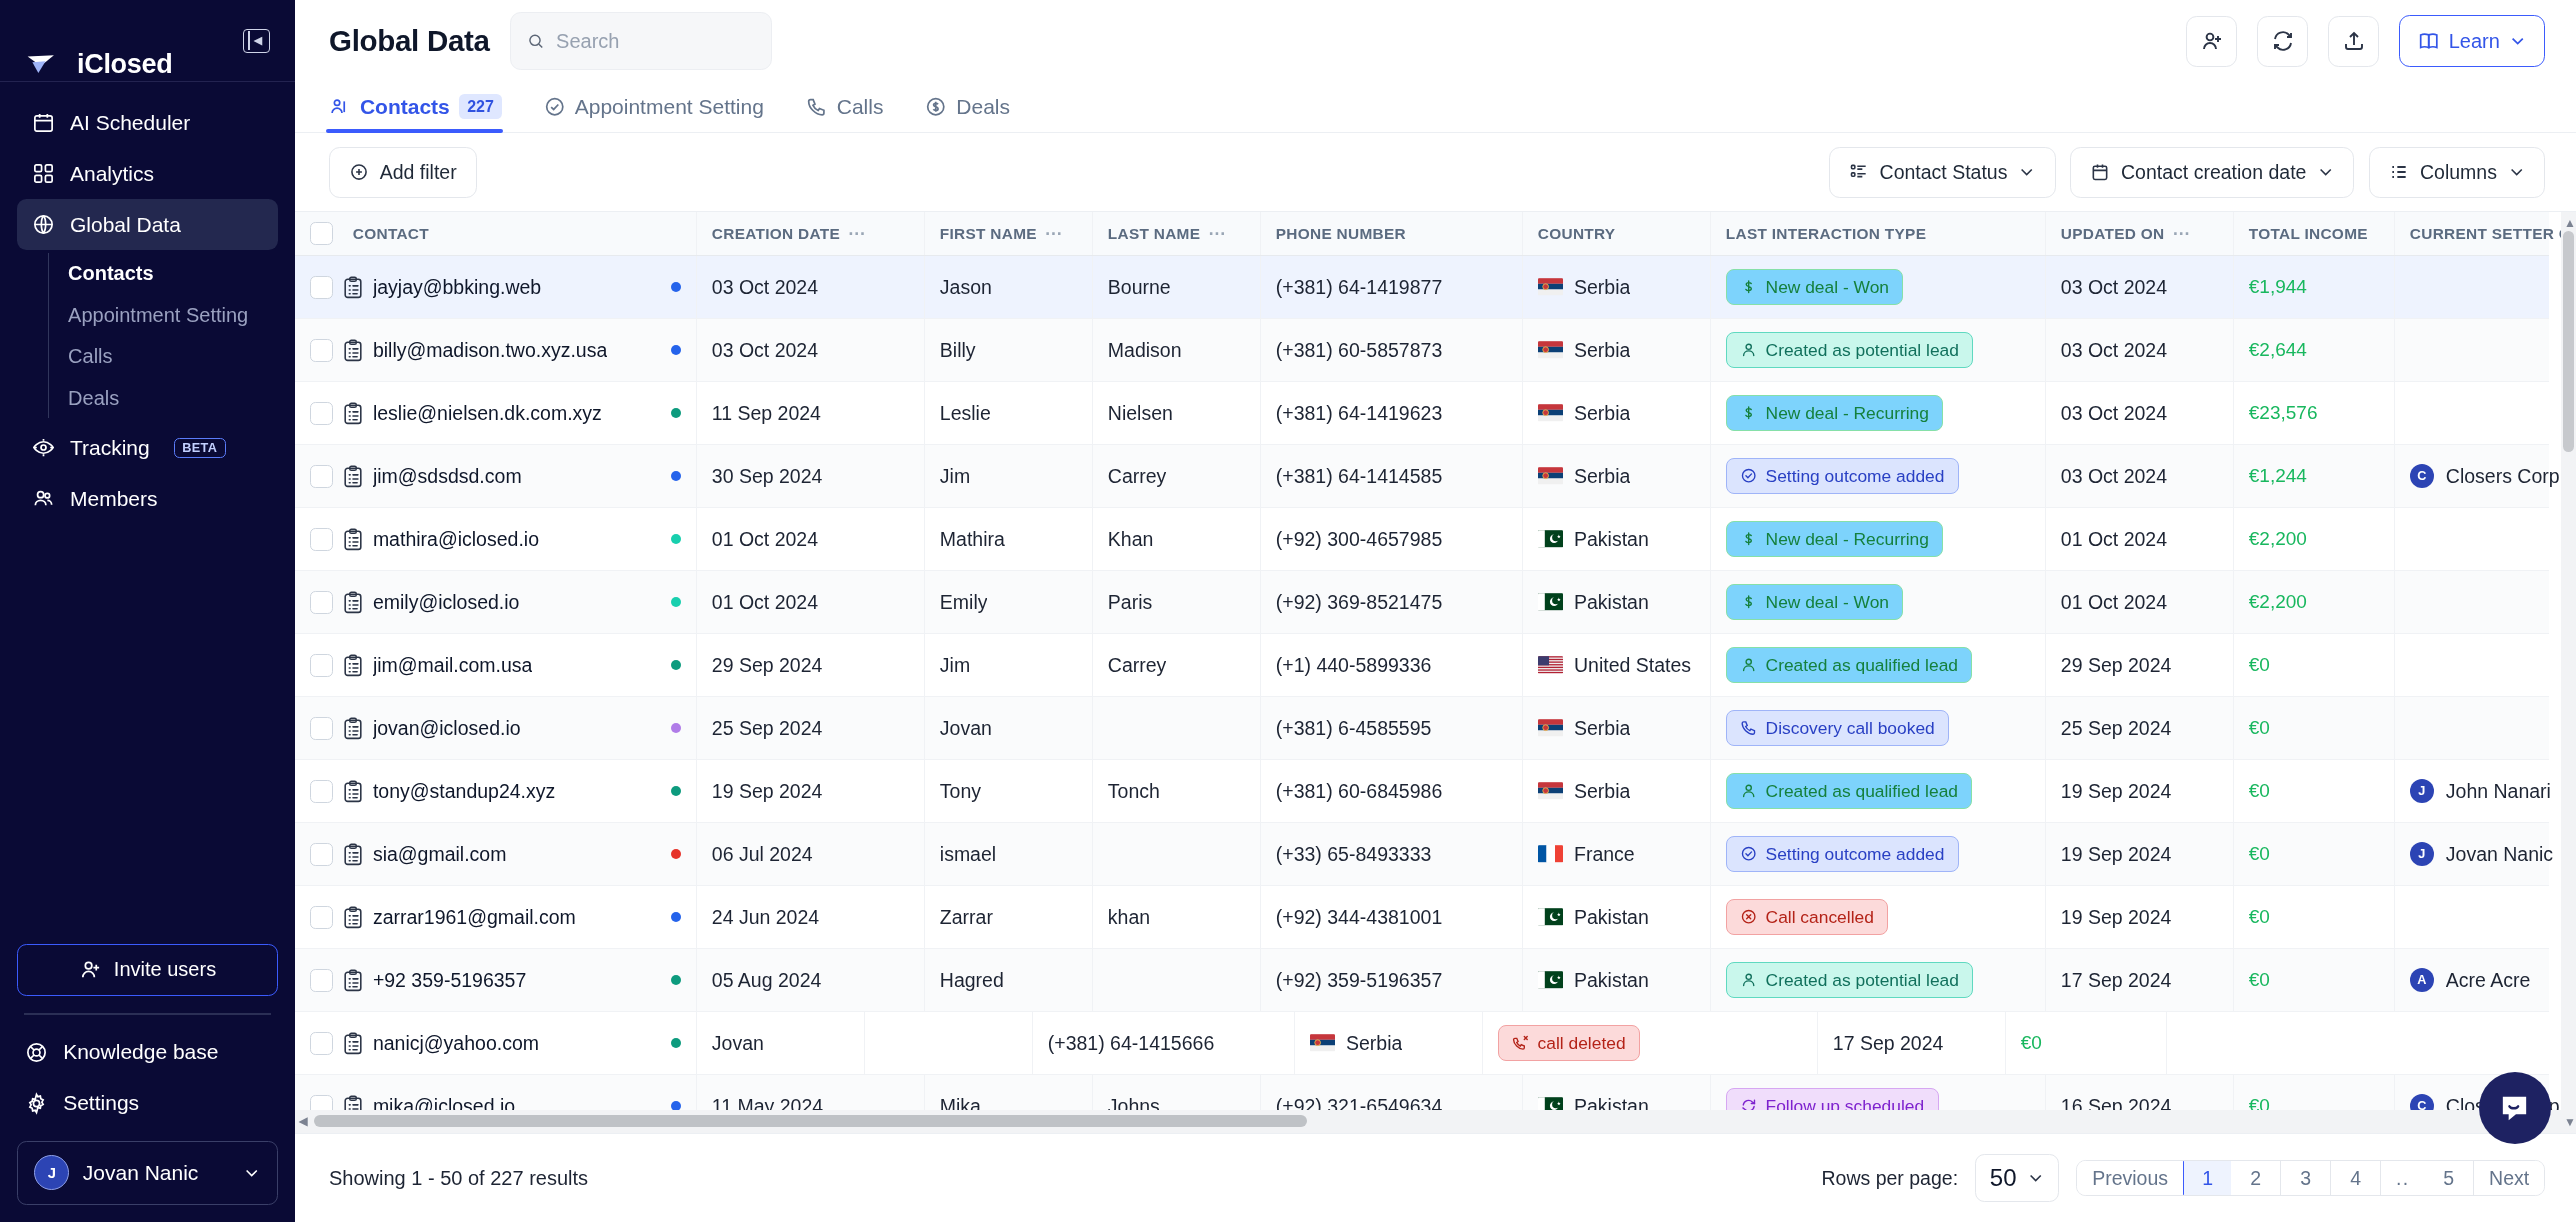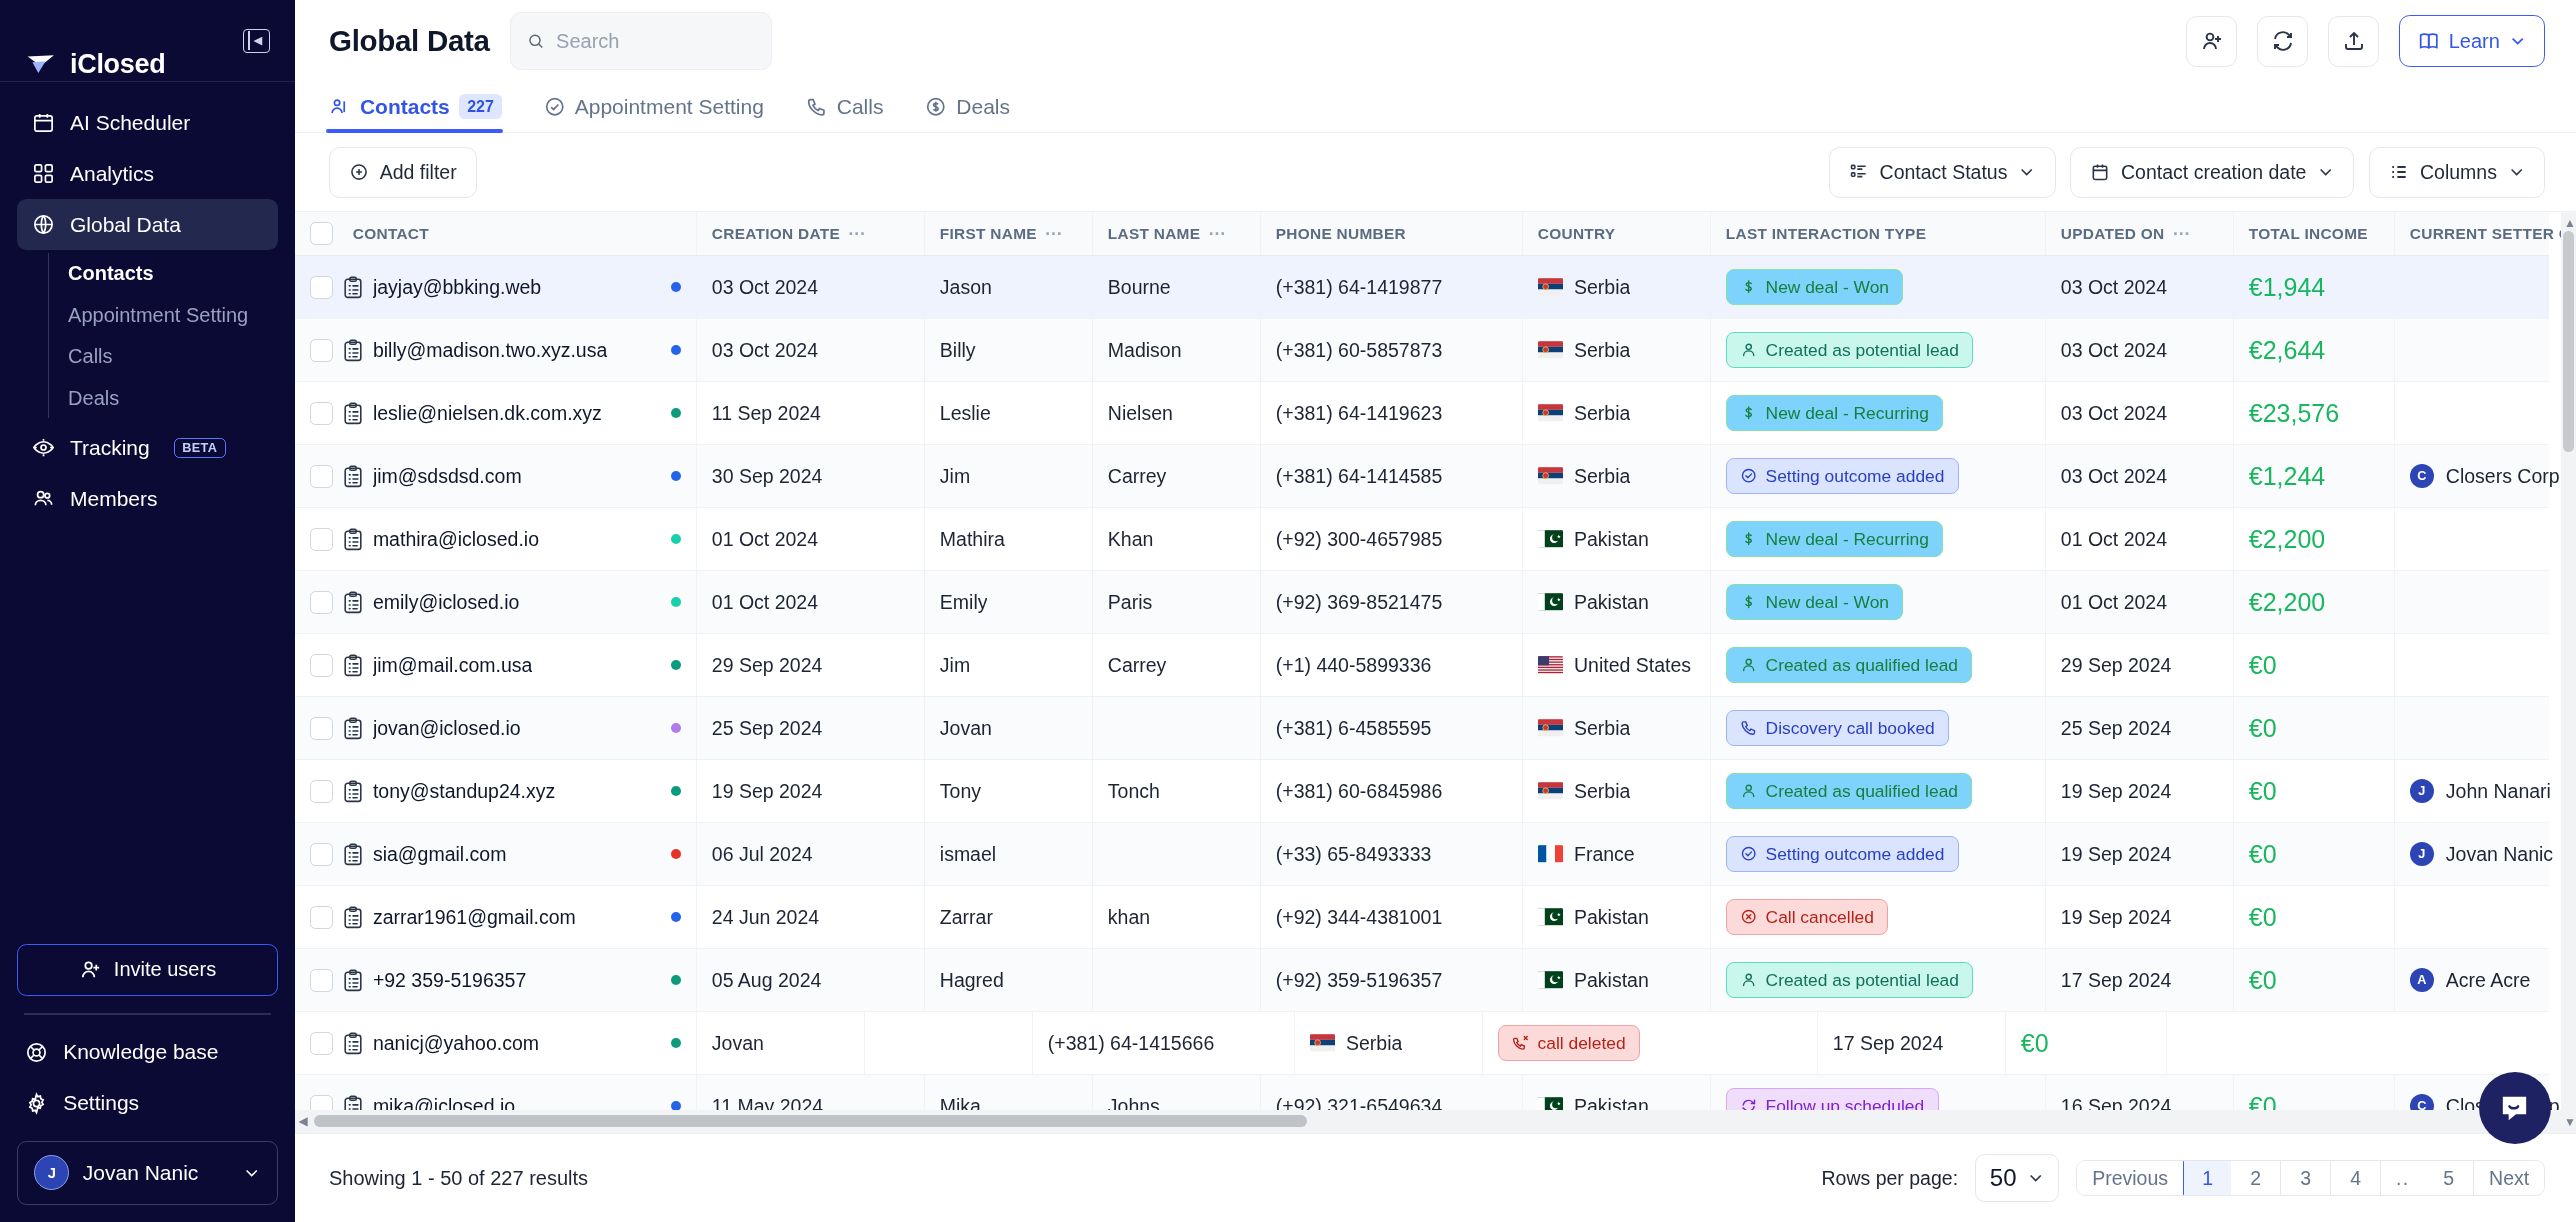--- a/index.html
+++ b/index.html
@@ -13,21 +13,21 @@
   }
   .app { display: flex; width: 2576px; height: 1222px; }
 
   
   .sidebar {
     width: 295px; flex: 0 0 295px; height: 1222px;
     background: #0a0a35; color: #ffffff;
     display: flex; flex-direction: column; position: relative;
   }
   .sb-top { height: 81px; display: flex; align-items: center; justify-content: space-between; padding: 0 25.5px; }
-  .brand { display: flex; align-items: center; gap: 15px; margin-top: 48px; }
+  .brand { display: flex; align-items: center; gap: 22px; margin-top: 48px; }
   .brand-mark { width: 29.5px; height: 21.5px; display: block; }
   .brand-text { font-size: 27px; font-weight: 700; letter-spacing: -0.3px; }
   .collapse-btn { width: 27px; height: 24px; border: 1.7px solid #cfd4e8; border-radius: 4px; display: flex; align-items: center; position: relative; }
   .collapse-btn::before { content: ""; position: absolute; left: 4.7px; top: 1.3px; bottom: 1.3px; width: 1.7px; background: #cfd4e8; }
   .collapse-btn span { font-size: 11.4px; color: #cfd4e8; margin-left: 10px; line-height: 1; }
   .sb-divider { height: 1.3px; background: #232350; margin: 0; }
 
   .nav { padding: 14.8px 17.4px 0 17.4px; }
   .nav-item {
     display: flex; align-items: center; gap: 14.8px;
@@ -123,21 +123,21 @@
   .c-setter   { width: 221px; flex: 0 0 221px; border-right: 0; }
 
   .row.alt { background: #fafbfc; }
   .row.hl  { background: #eef3fe; }
   .chk { width: 23px; height: 23px; border: 1.7px solid #cfd6df; border-radius: 5.4px; flex: 0 0 23px; background: #fff; cursor: pointer; }
   .clipboard { width: 20px; height: 23px; flex: 0 0 20px; margin: 0 9.4px 0 10.7px; }
   .contact-link { font-size: 19.5px; color: #0f172a; text-underline-offset: 4px; cursor: pointer; overflow: hidden; text-overflow: ellipsis; }
   .status-dot { width: 10.7px; height: 10.7px; border-radius: 50%; margin-left: auto; flex: 0 0 10.7px; }
   .cellval { font-size: 19.5px; color: #1d2433; overflow: hidden; text-overflow: ellipsis; }
   .flag { width: 25.5px; height: 17.4px; flex: 0 0 25.5px; margin-right: 10.7px; border-radius: 1.3px; display:block; }
-  .income { font-size: 25px; font-weight: 500; color: #18b75e; }
+  .income { font-size: 19px; font-weight: 500; color: #18b75e; }
   .tag {
     display: inline-flex; align-items: center; gap: 8px; height: 36px; padding: 0 13.4px;
     border-radius: 8px; font-size: 17.4px; font-weight: 500; border: 1.3px solid transparent; max-width: 100%;
   }
   .tag svg { width: 17.4px; height: 17.4px; flex: 0 0 17.4px; }
   .tag-green  { background: #7dd3fc; border-color: #86e0a8; color: #15803d; }
   .tag-teal   { background: #c9f7ec; border-color: #5fd9c0; color: #11705c; }
   .tag-blue   { background: #dbe4fe; border-color: #9fb4f8; color: #2940c4; }
   .tag-red    { background: #fcdada; border-color: #f2a2a2; color: #b42318; }
   .tag-purple { background: #f0ddfb; border-color: #d6a7f2; color: #7e22ce; }

